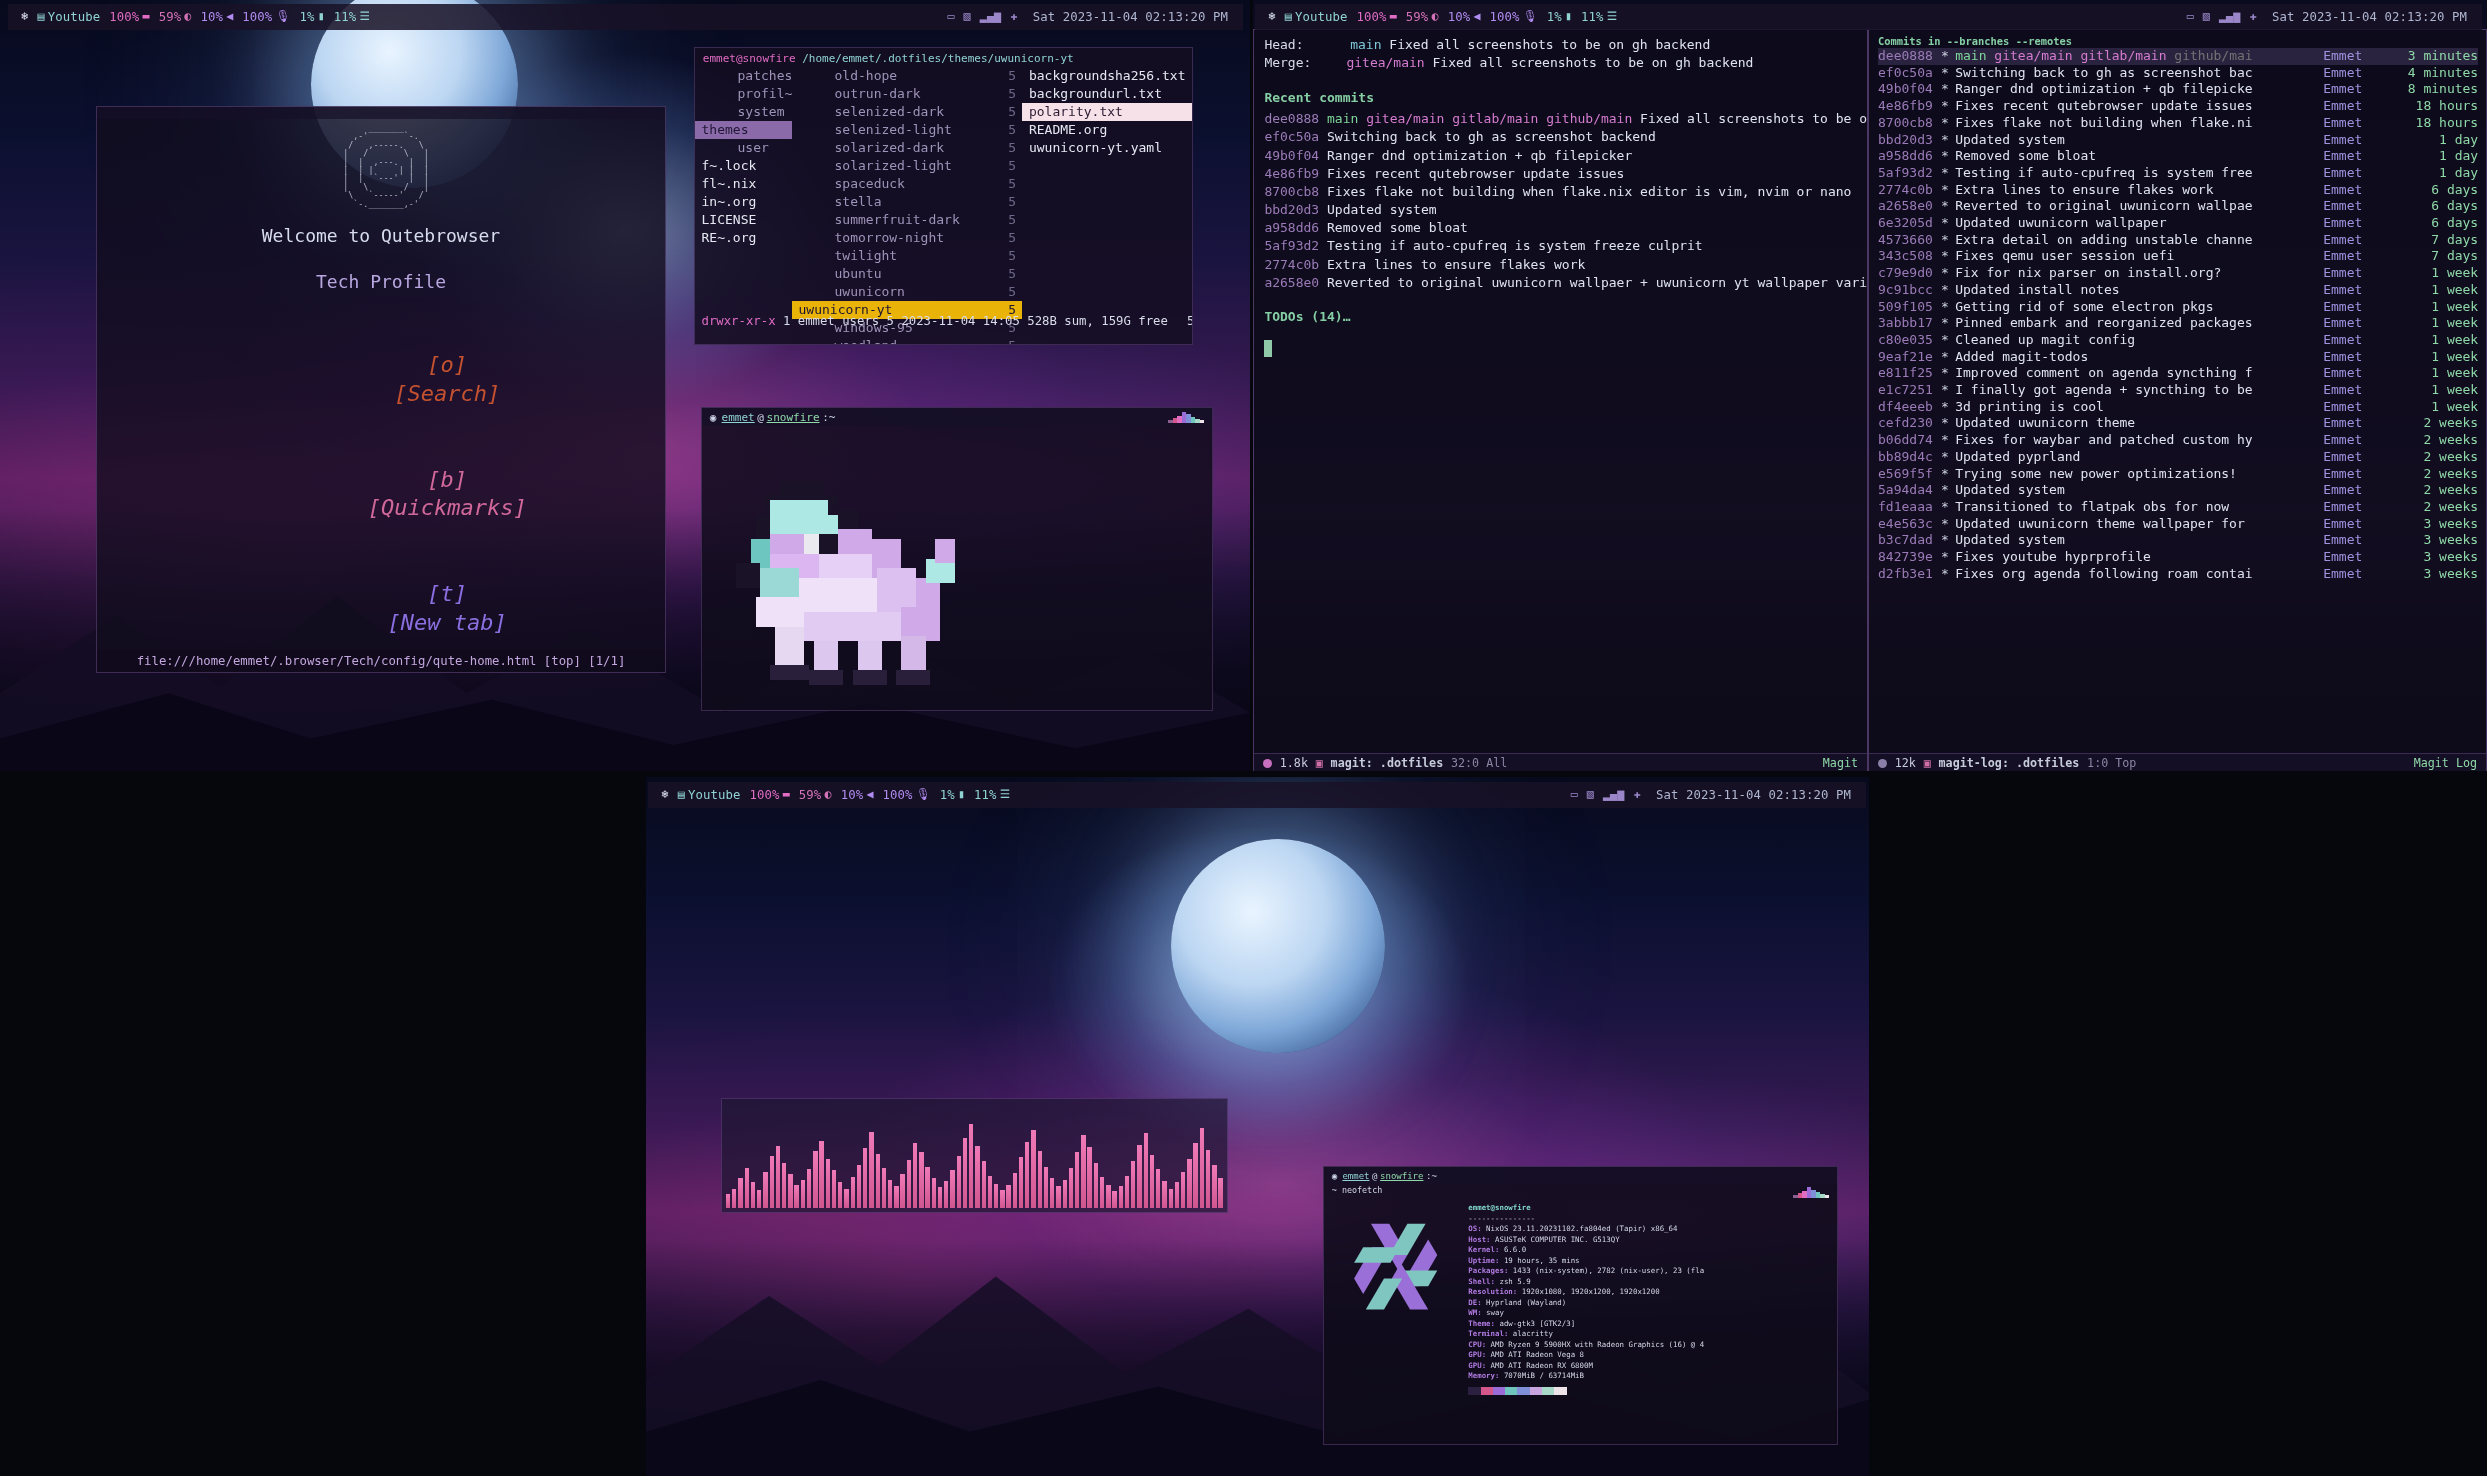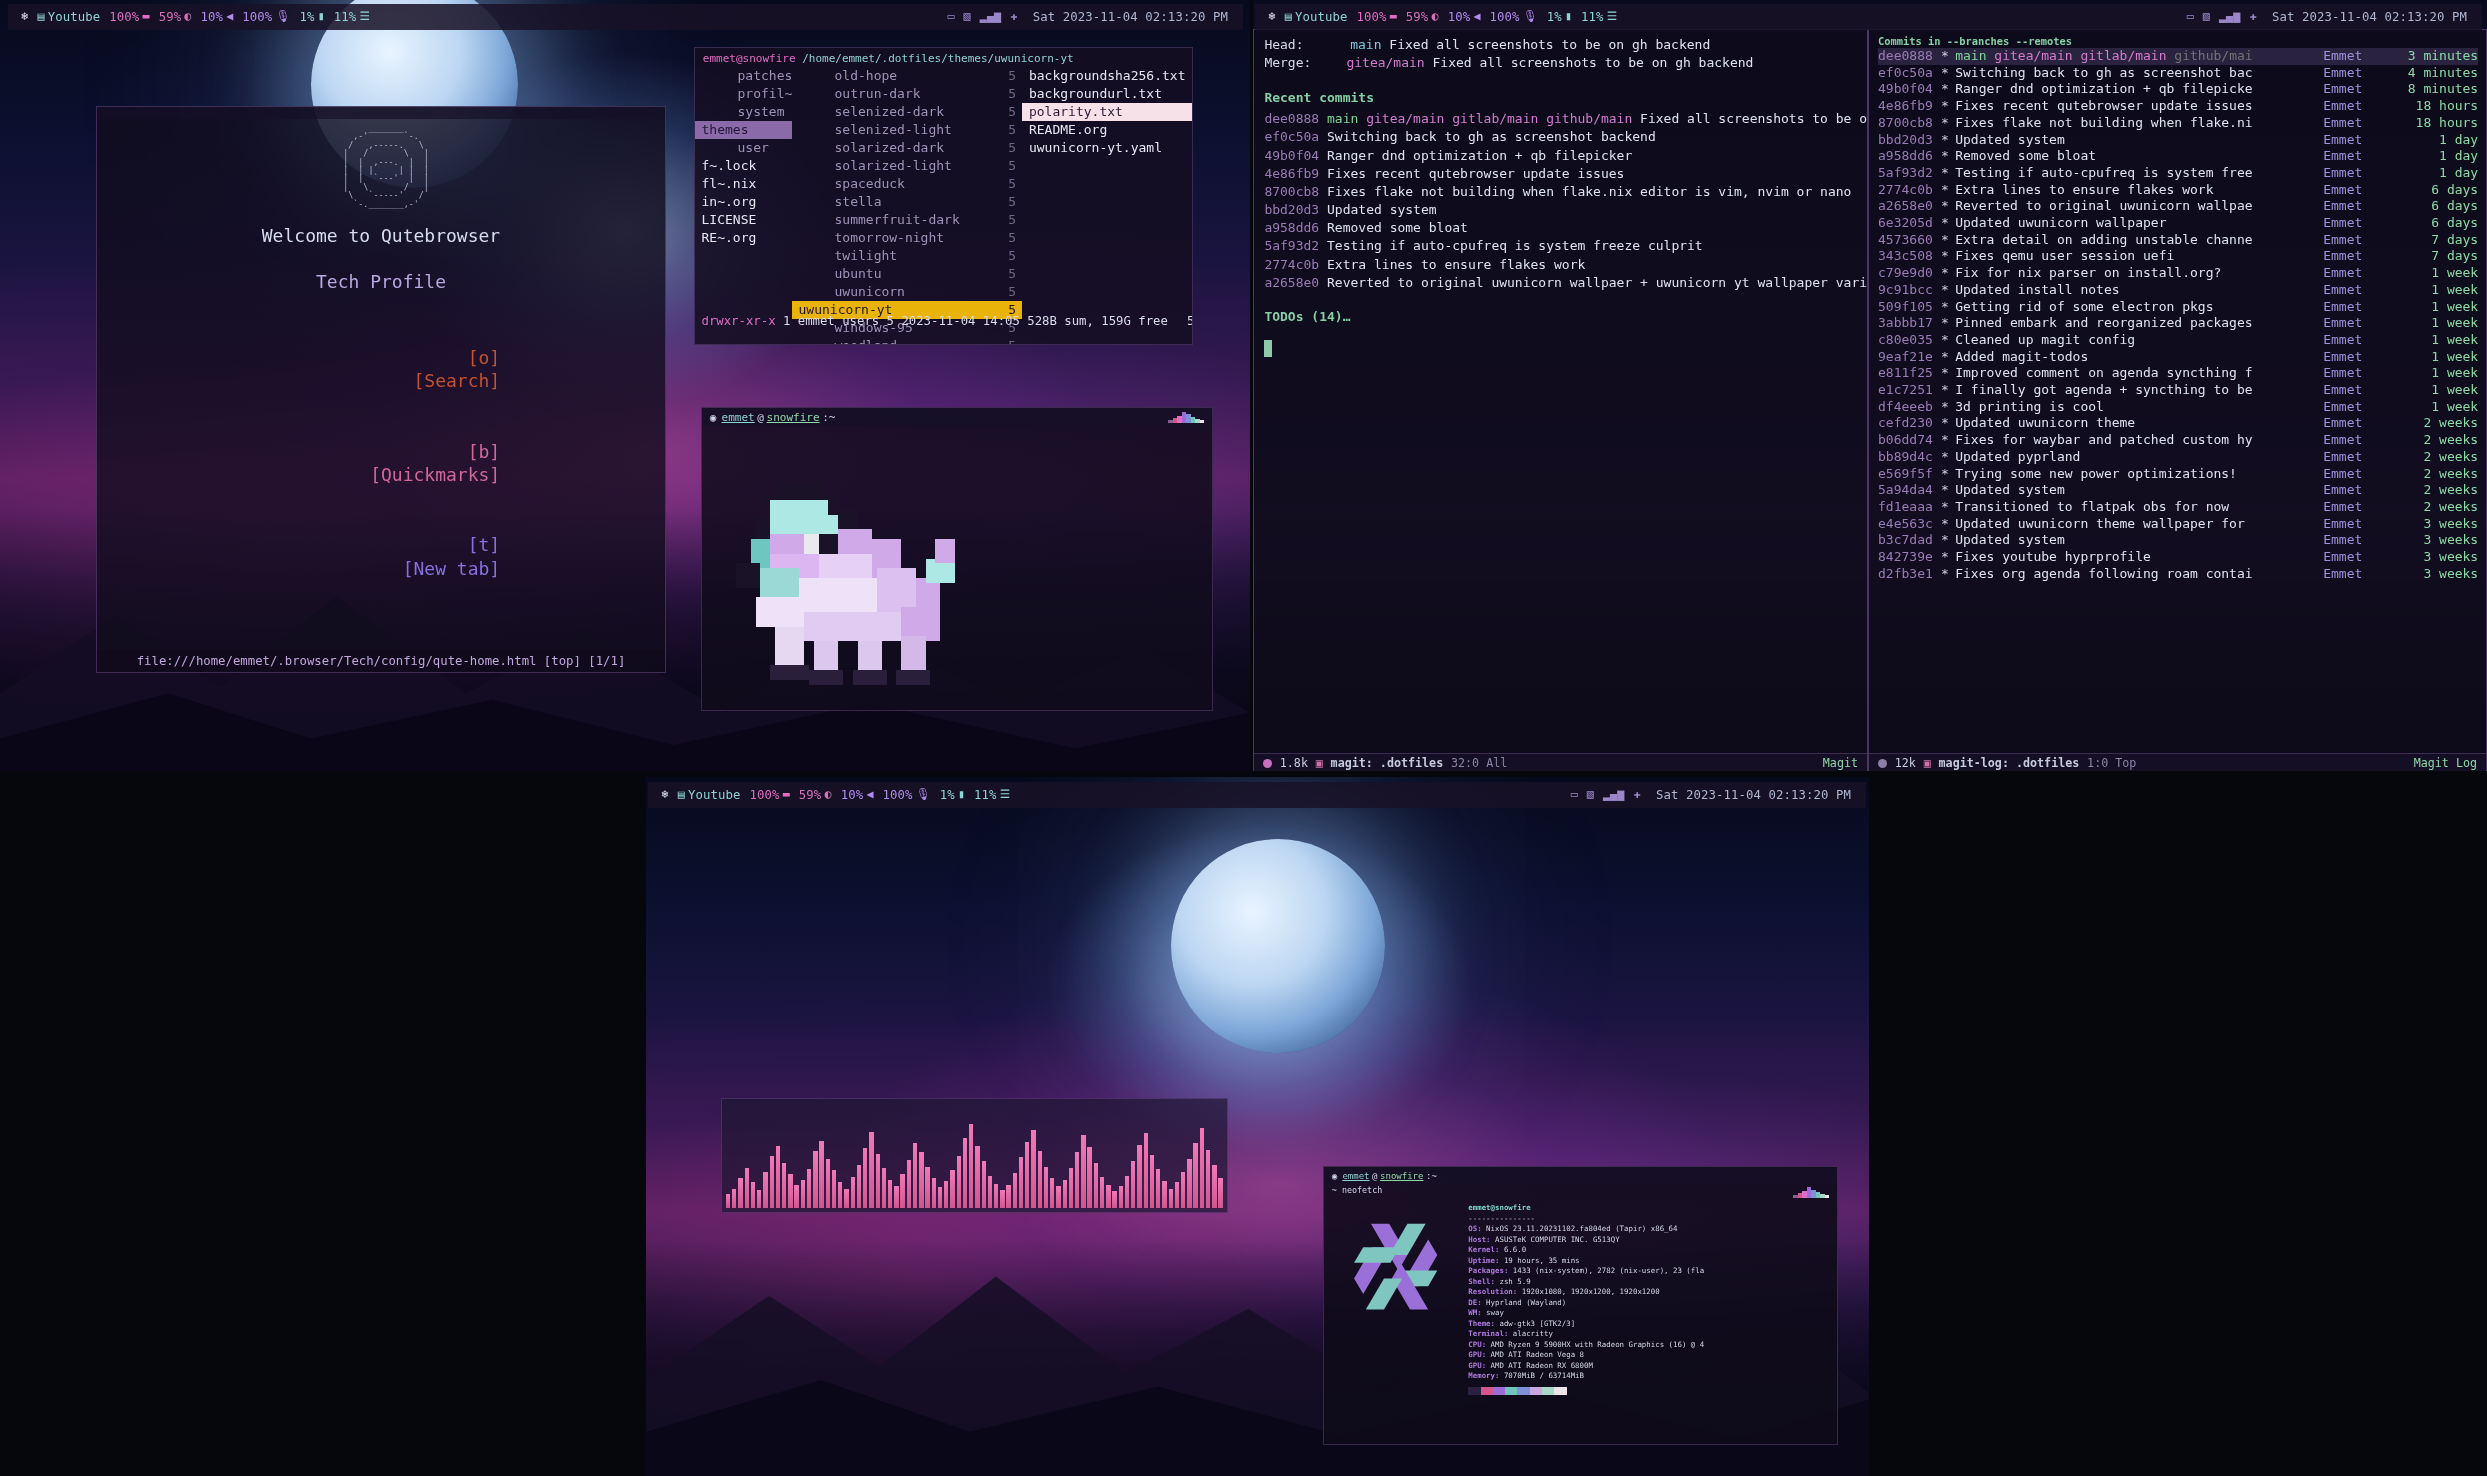--- a/index.html
+++ b/index.html
@@ -44,21 +44,21 @@
   .win{ position:absolute; overflow:hidden; }
 
   
   .qb{ background:rgba(17,13,30,0.80); }
   .qb-page{ position:absolute; inset:0; display:flex; flex-direction:column;
             align-items:center; color:#cfd5e8; }
   .qb-ascii{ font-size:8.4px; line-height:8.4px; color:#cfd0e0; opacity:.85;
              white-space:pre; margin-top:17px; letter-spacing:0px;}
   .qb-welcome{ font-size:18px; color:#d7dced; margin-top:17px;}
   .qb-tech{ font-size:18px; color:#b9a8e0; margin-top:24.6px;}
-  .qb-links{ margin-top:31px; text-align:right; font-size:18px; line-height:1.30; }
+  .qb-links{ margin-top:31px; text-align:center; font-size:22px; line-height:1.30;font-style:italic; }
   .qb-links div{ white-space:pre;}
   .qb-status{ position:absolute; left:0; right:0; bottom:0; height:22px;
     display:flex; align-items:center; justify-content:center;
     font-size:12.3px; color:#c3a6dd; background:rgba(14,10,26,0.55); }
   .qb-tabbar{ position:absolute; left:0; right:0; top:0; height:11.7px;
     background:rgba(22,16,40,0.7);}
 
   
   .term{ background:rgba(16,12,28,0.86); color:#d7dbea; }
   .term-title{ height:18px; display:flex; align-items:center; gap:5.2px;

